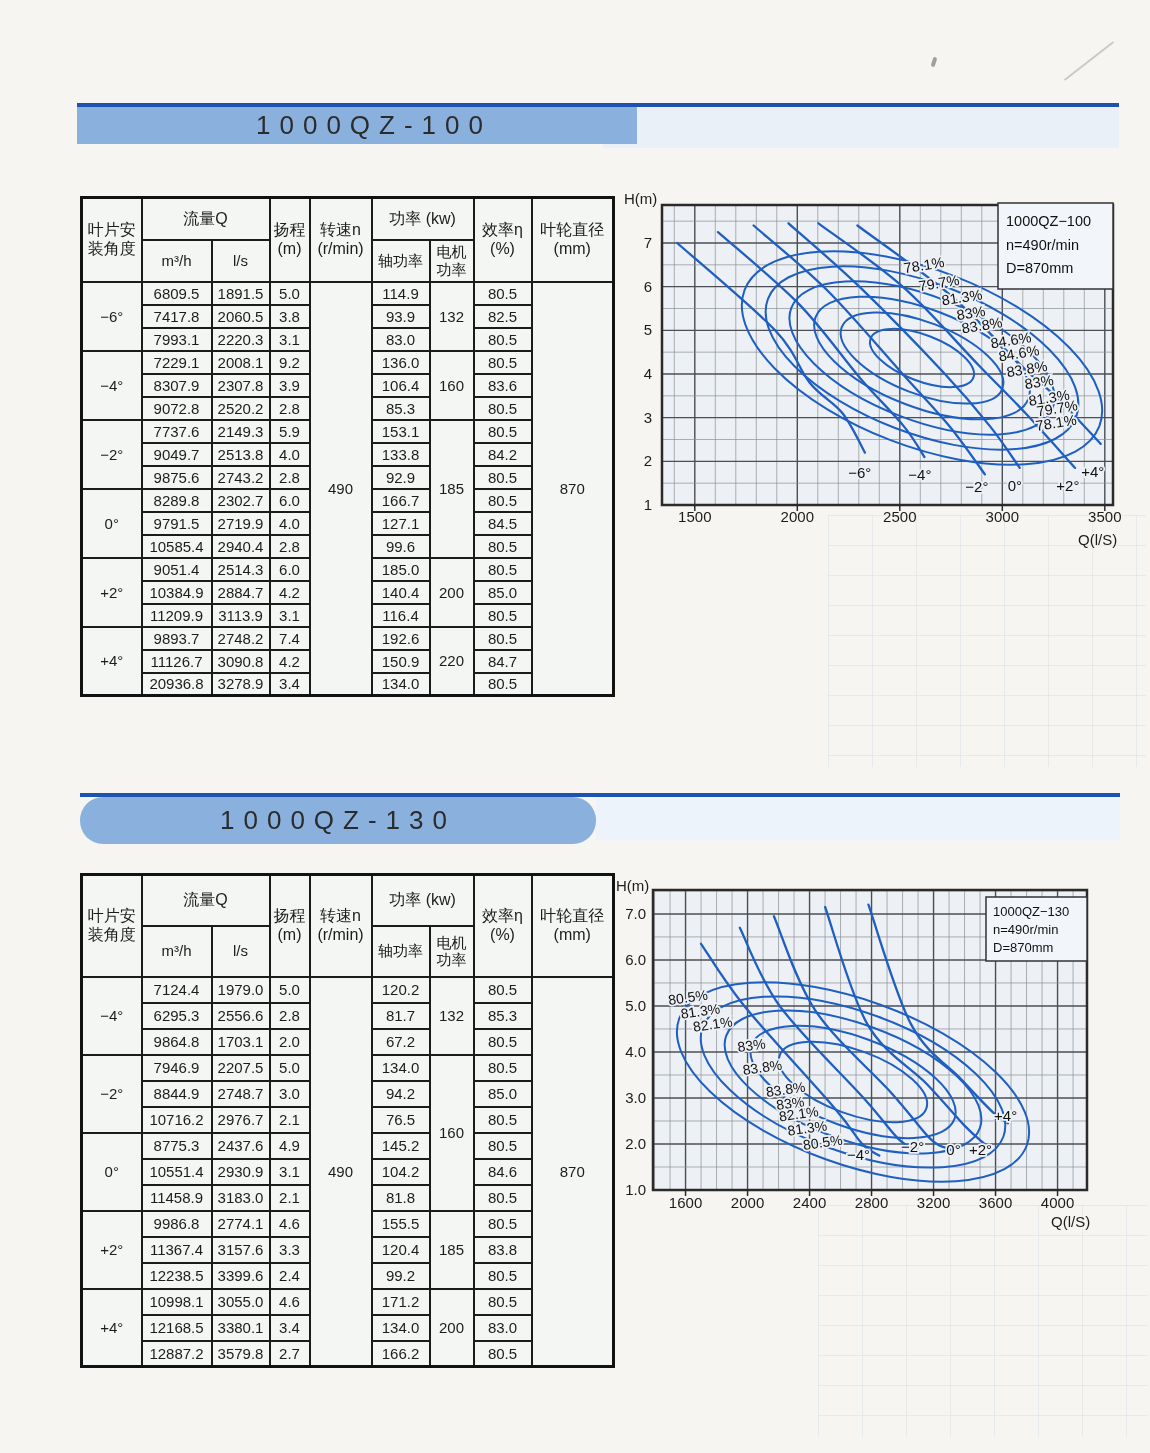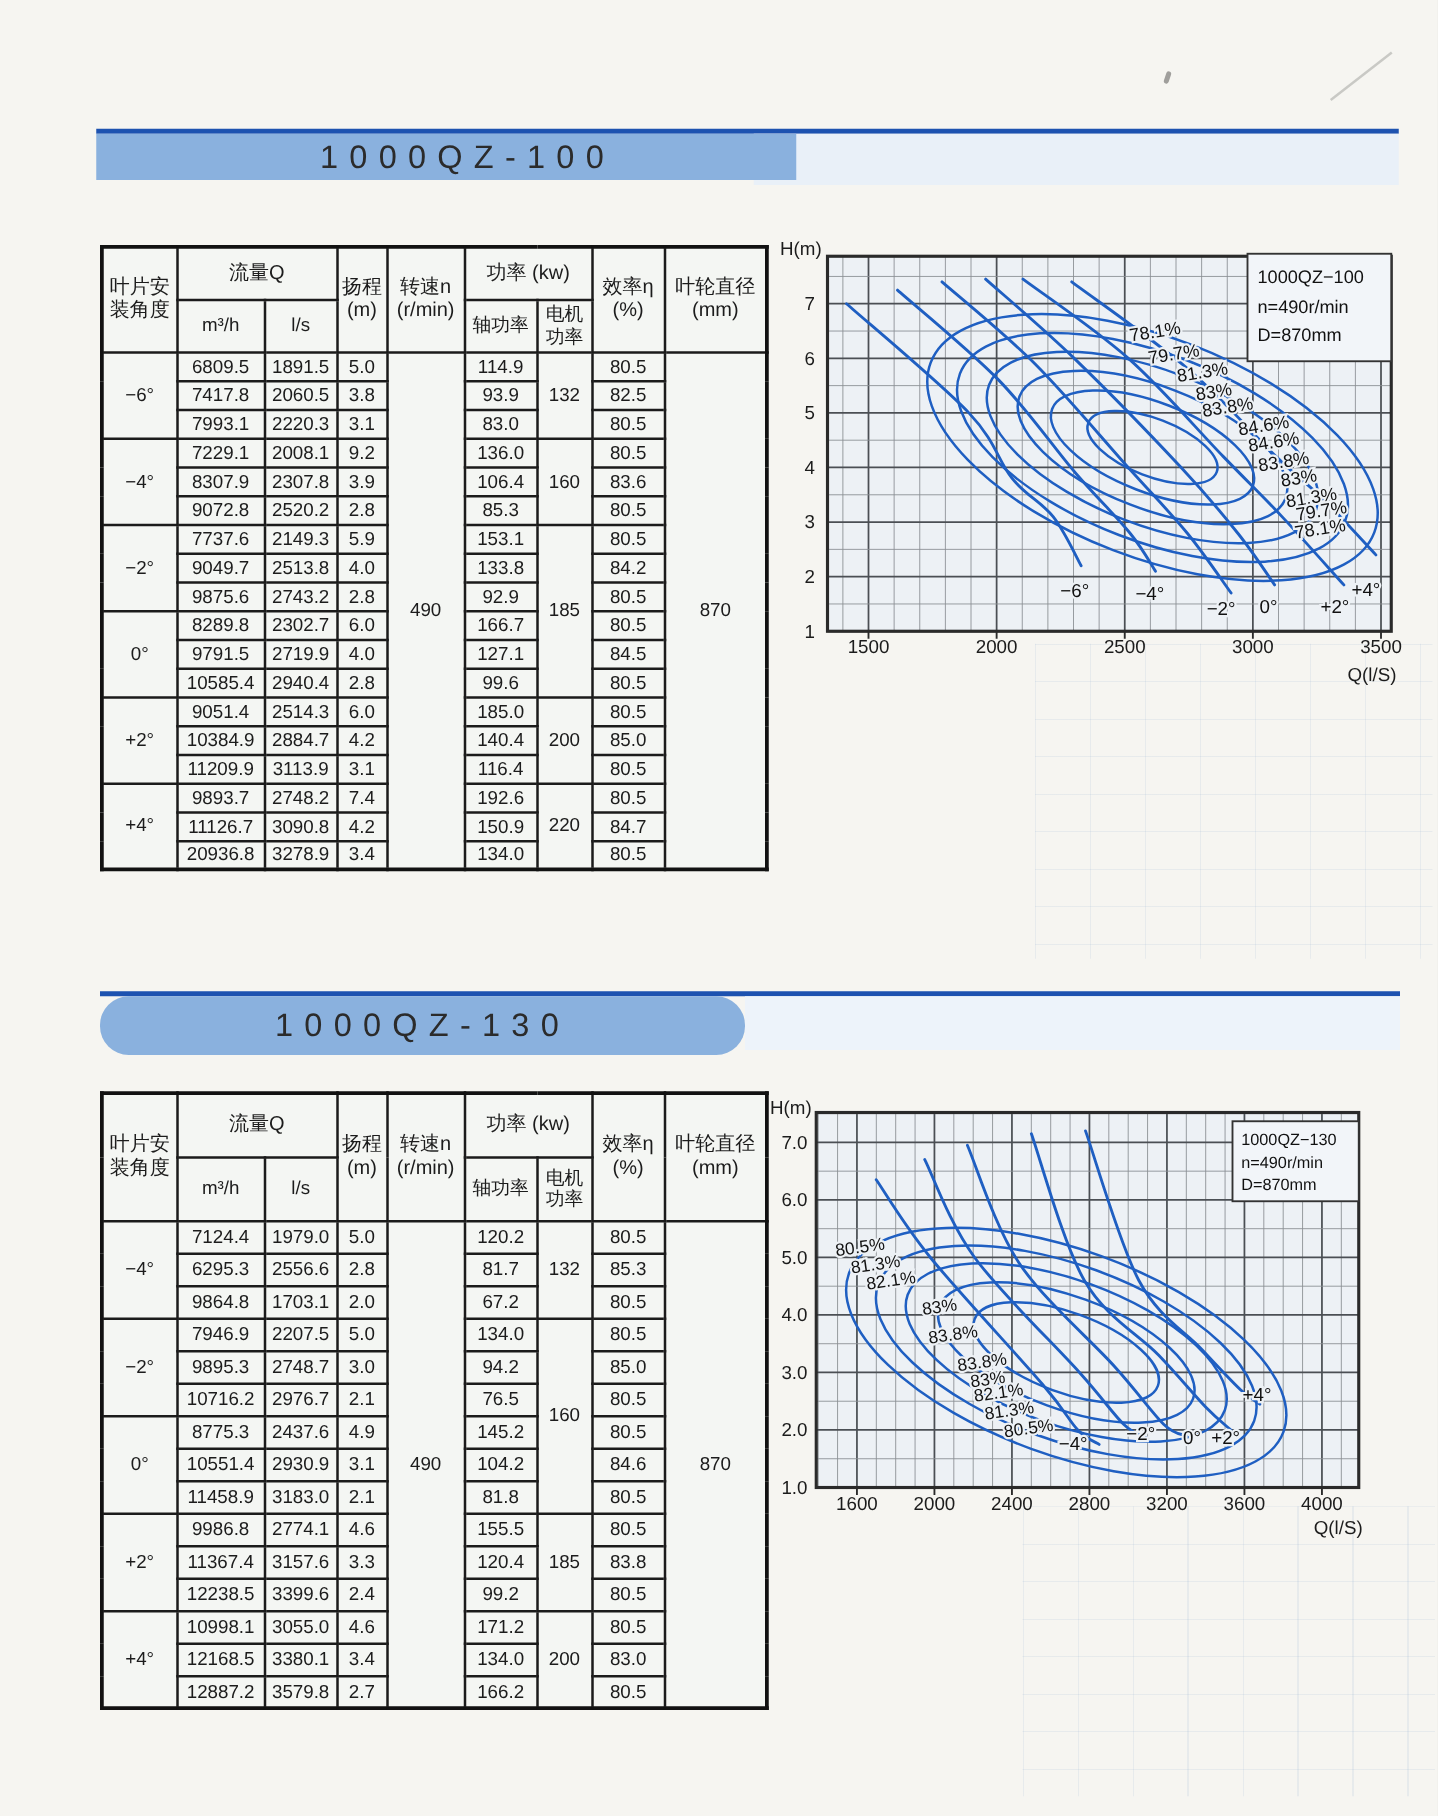--- a/index.html
+++ b/index.html
@@ -410,21 +410,21 @@
         <tr>
           <td rowspan="3">−2°</td>
           <td>7946.9</td>
           <td>2207.5</td>
           <td>5.0</td>
           <td>134.0</td>
           <td rowspan="6">160</td>
           <td>80.5</td>
         </tr>
         <tr>
-          <td>9895.3</td>
+          <td>8844.9</td>
           <td>2748.7</td>
           <td>3.0</td>
           <td>94.2</td>
           <td>85.0</td>
         </tr>
         <tr>
           <td>10716.2</td>
           <td>2976.7</td>
           <td>2.1</td>
           <td>76.5</td>

